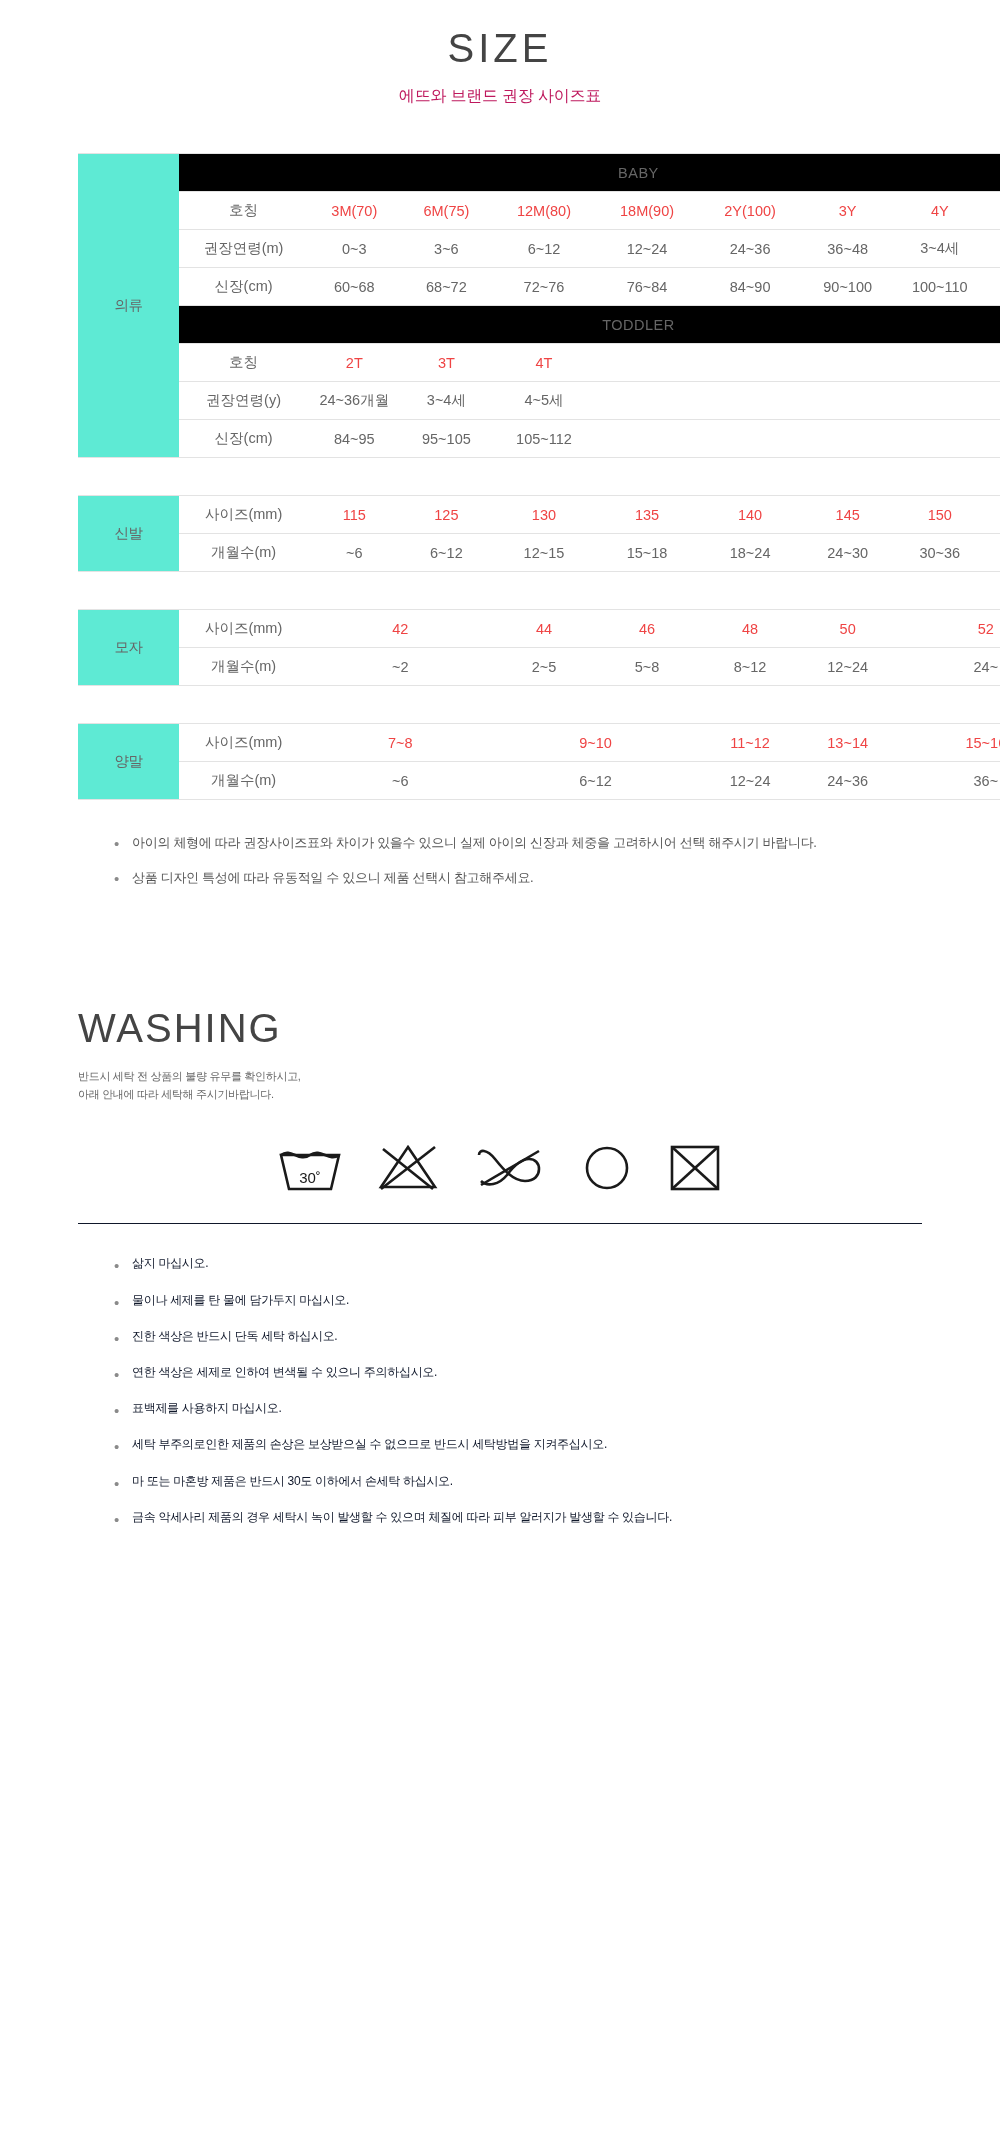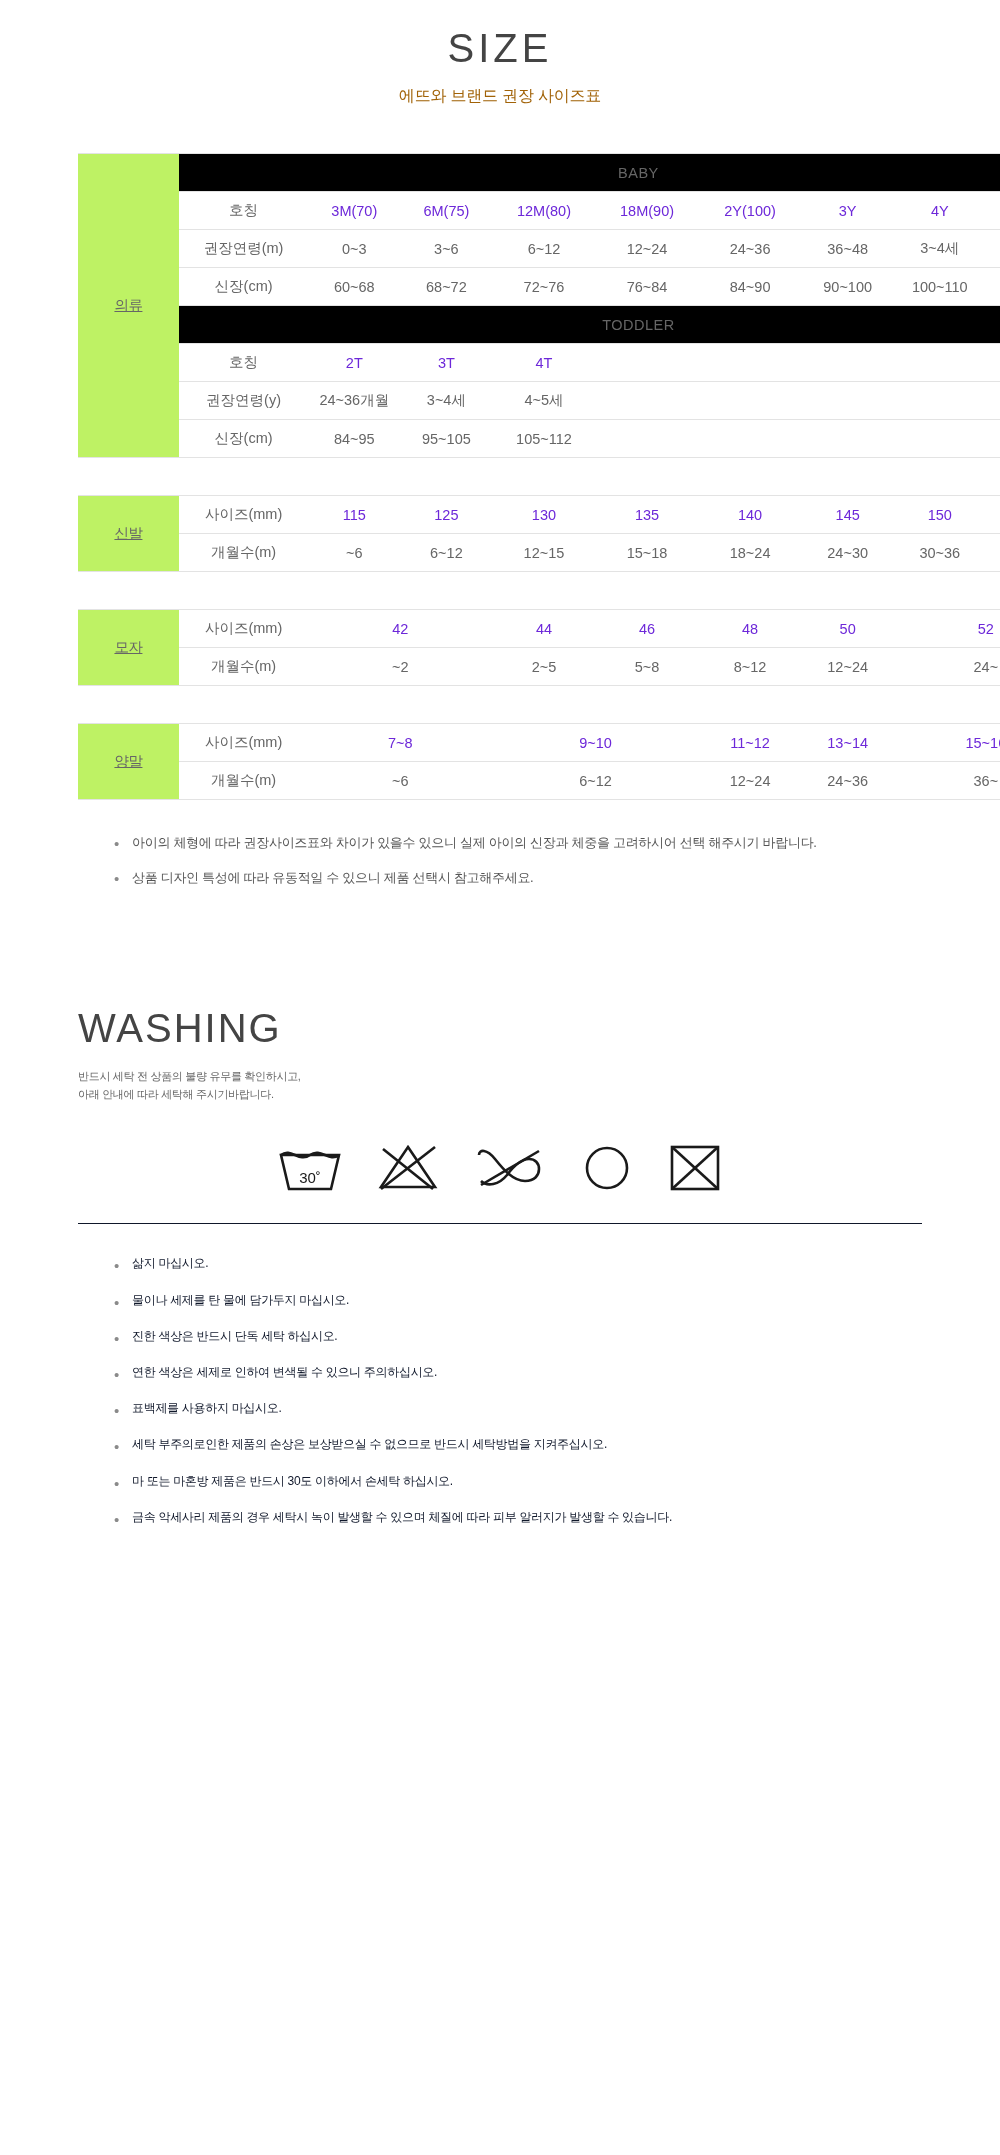--- a/index.html
+++ b/index.html
@@ -21,21 +21,21 @@
   .size-title {
     font-size: 40px;
     letter-spacing: 4px;
     color: #444444;
     font-weight: 400;
     line-height: 1.1;
     margin-bottom: 16px;
   }
   .size-subtitle {
     font-size: 16px;
-    color: #a16207;
+    color: #be185d;
     letter-spacing: -0.2px;
     margin-bottom: 0;
   }
 
   
   .size-table-wrap { margin-top: 46px; padding: 0 0px; }
   table.size {
     border-collapse: collapse;
     width: 1000px;
     table-layout: fixed;
@@ -45,45 +45,44 @@
     border-bottom: 1px solid #e3e3e3;
     font-weight: 400;
     font-size: 14.5px;
     color: #666666;
     text-align: center;
     height: 38px;
     padding: 0 2px;
     vertical-align: middle;
   }
   .cat {
-    background: #bef264;
+    background: #5eead4;
     color: #ffffff;
     font-size: 16px;
     width: 92px;
     border-top: 1px solid #ffffff;
     border-bottom: 1px solid #ffffff;
     letter-spacing: -0.5px;
-    text-decoration: underline;
   }
   .grouphead {
     text-align: left;
     padding-left: 22px !important;
     background: #000000;
     color: #555555;
     font-size: 15px;
     letter-spacing: 0.5px;
     height: 36px;
   }
   .rowlabel {
     color: #444444;
     width: 118px;
     font-size: 14.5px;
   }
   .val { color: #8a8a8a; }
-  .val.dark { color: #6d28d9; }
+  .val.dark { color: #ef4444; }
   .spacer-row td { border: none; height: 14px; background: #ffffff; }
 
   
   .notes { margin-top: 32px; padding: 0 30px 0 34px; }
   .note {
     position: relative;
     padding-left: 20px;
     font-size: 13px;
     line-height: 1.62;
     color: #555555;

